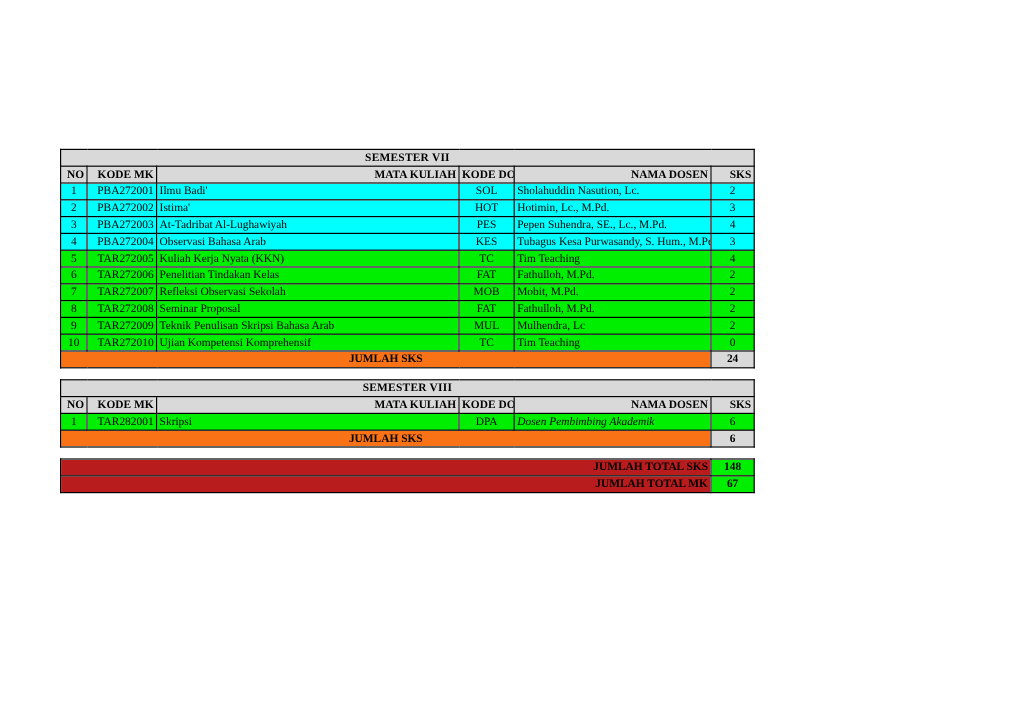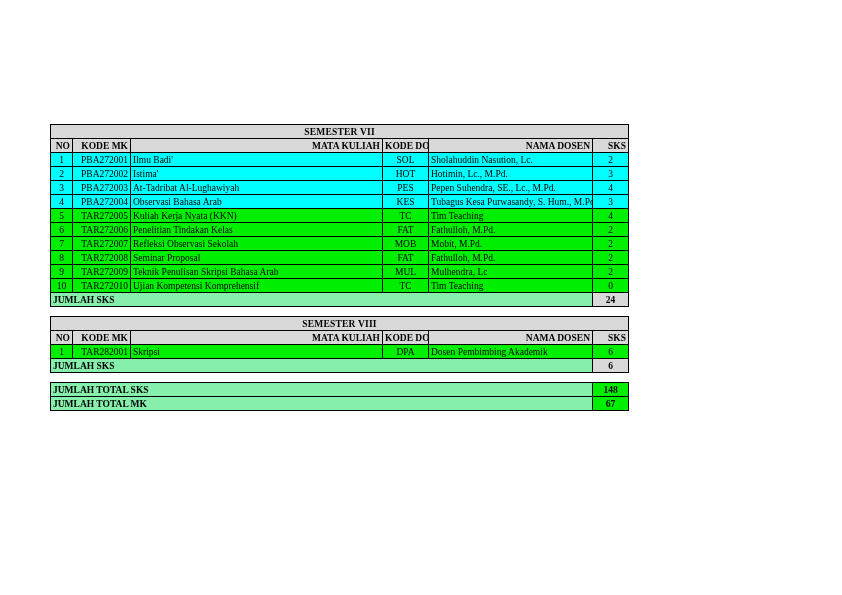--- a/index.html
+++ b/index.html
@@ -58,47 +58,47 @@
   .green { background: #00ef00; }
 
   .c-no   { width: 22px;  text-align: center; }
   .c-kode { width: 58px;  text-align: right; }
   .c-mk   { width: 252px; text-align: left; }
   .c-kd   { width: 46px;  text-align: center; }
   .c-nd   { width: 160px; text-align: left; }
   .c-sks  { width: 36px;  text-align: center; margin-left: 28px; }
 
   .sum-label {
-    text-align: left;
-    font-weight: bold;
-    background: #86efac;
+    text-align: center;
+    font-weight: bold;
+    background: #f97316;
     font-size: 10px;
   }
   .sum-value {
     text-align: center;
     font-weight: bold;
     background: #d9d9d9;
     font-size: 10px;
     margin-left: 18px;
   }
   .tot-label {
-    text-align: left;
-    font-weight: bold;
-    background: #86efac;
+    text-align: right;
+    font-weight: bold;
+    background: #b91c1c;
     font-size: 10px;
   }
   .tot-value {
     text-align: center;
     font-weight: bold;
     background: #00ef00;
     font-size: 10px;
     margin-top: 28px;
   }
   .tiny { font-size: 6.5px; }
-  .small9 { font-size: 8.5px; }
+  .small9 { font-size: 8.5px; font-style: italic; }
   .spacer {
     height: 9px;
   }
 </style>
 </head>
 <body>
 
 <div class="sheet">
 
   <table class="grid">

